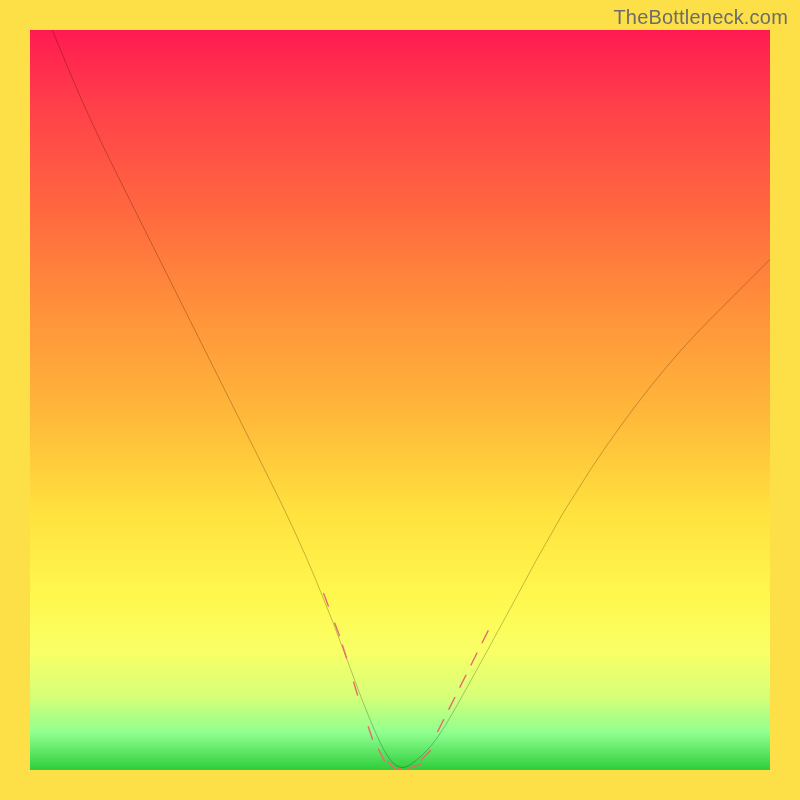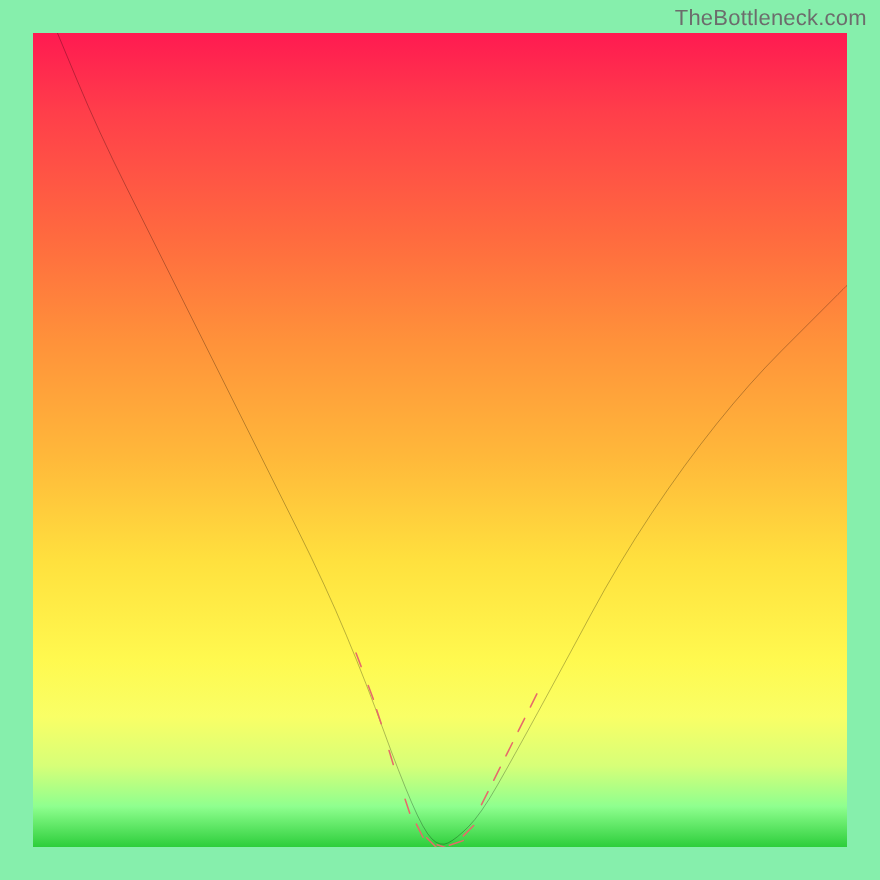--- a/index.html
+++ b/index.html
@@ -10,21 +10,21 @@
     overflow: hidden;
     background: #000;
     font-family: Arial, Helvetica, sans-serif;
   }
   .frame {
     position: absolute;
     left: 0;
     top: 0;
     width: 800px;
     height: 800px;
-    background: #86efac;
+    background: #fde047;
   }
   .plot {
     position: absolute;
     left: 30px;
     top: 30px;
     width: 740px;
     height: 740px;
     
     background: linear-gradient(to bottom,
       #ff1a51 0%,

